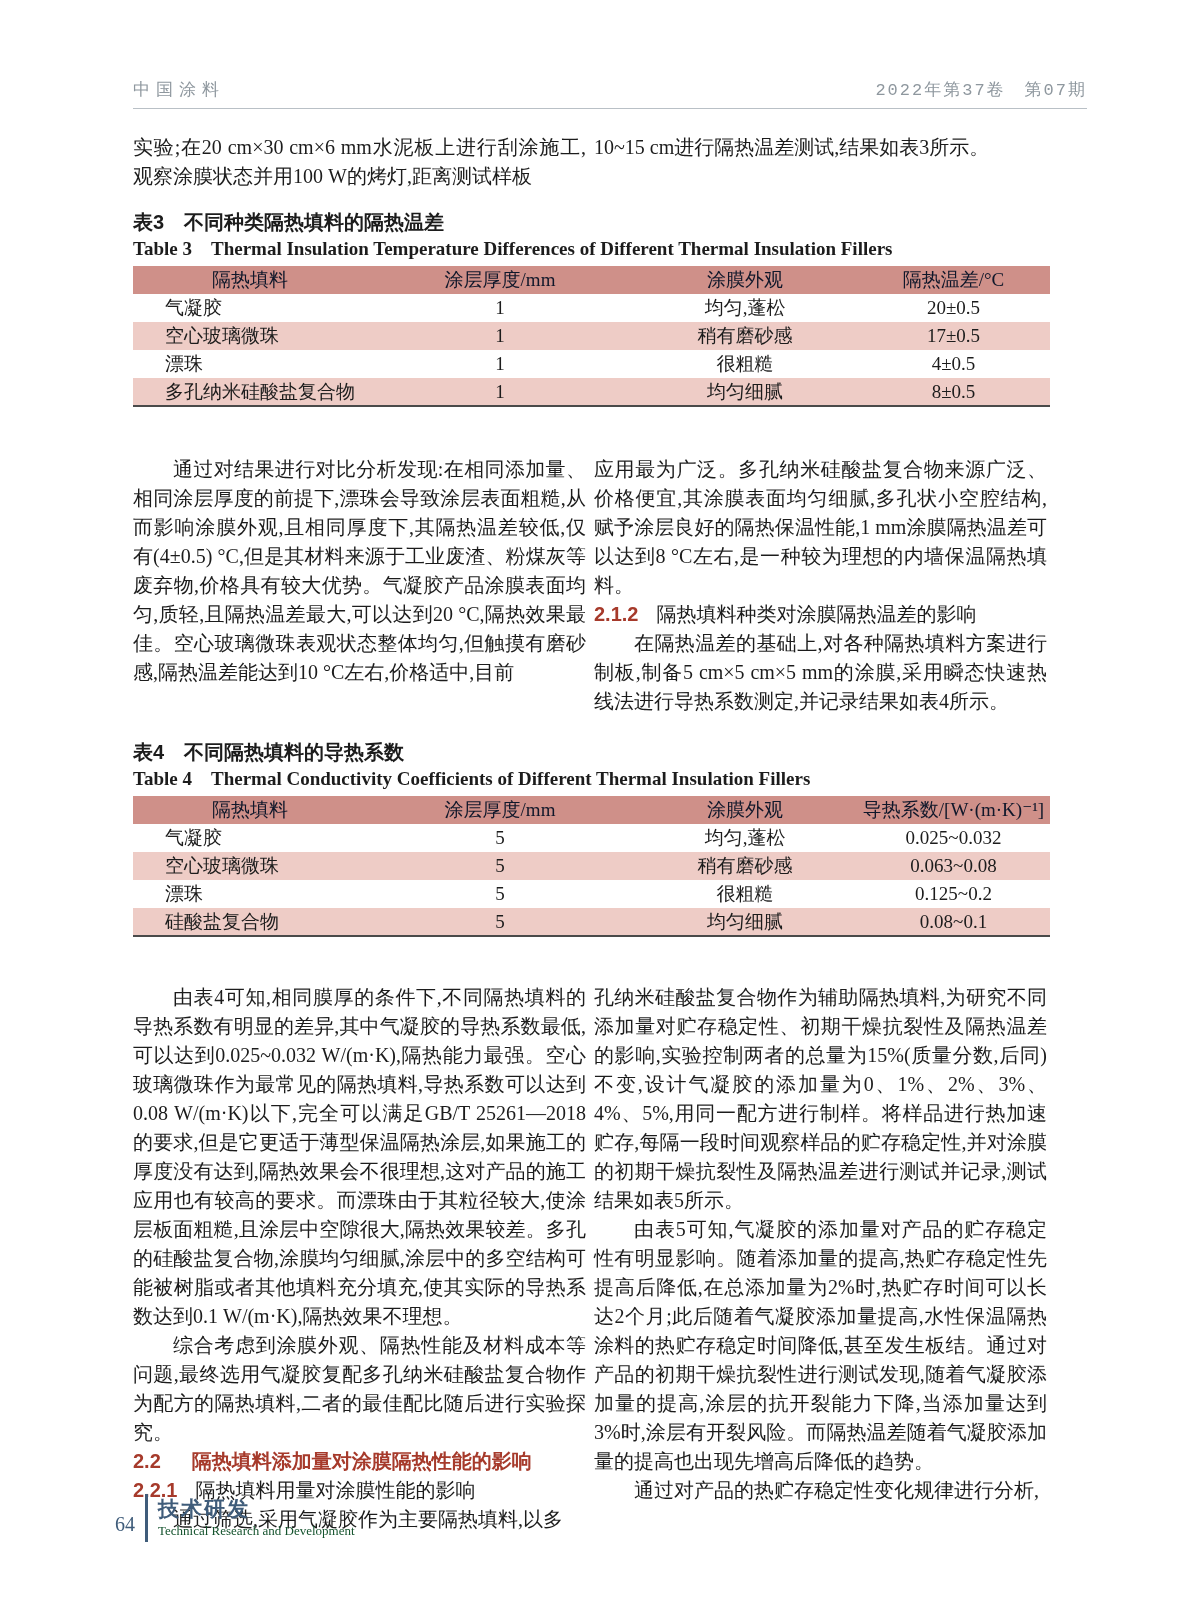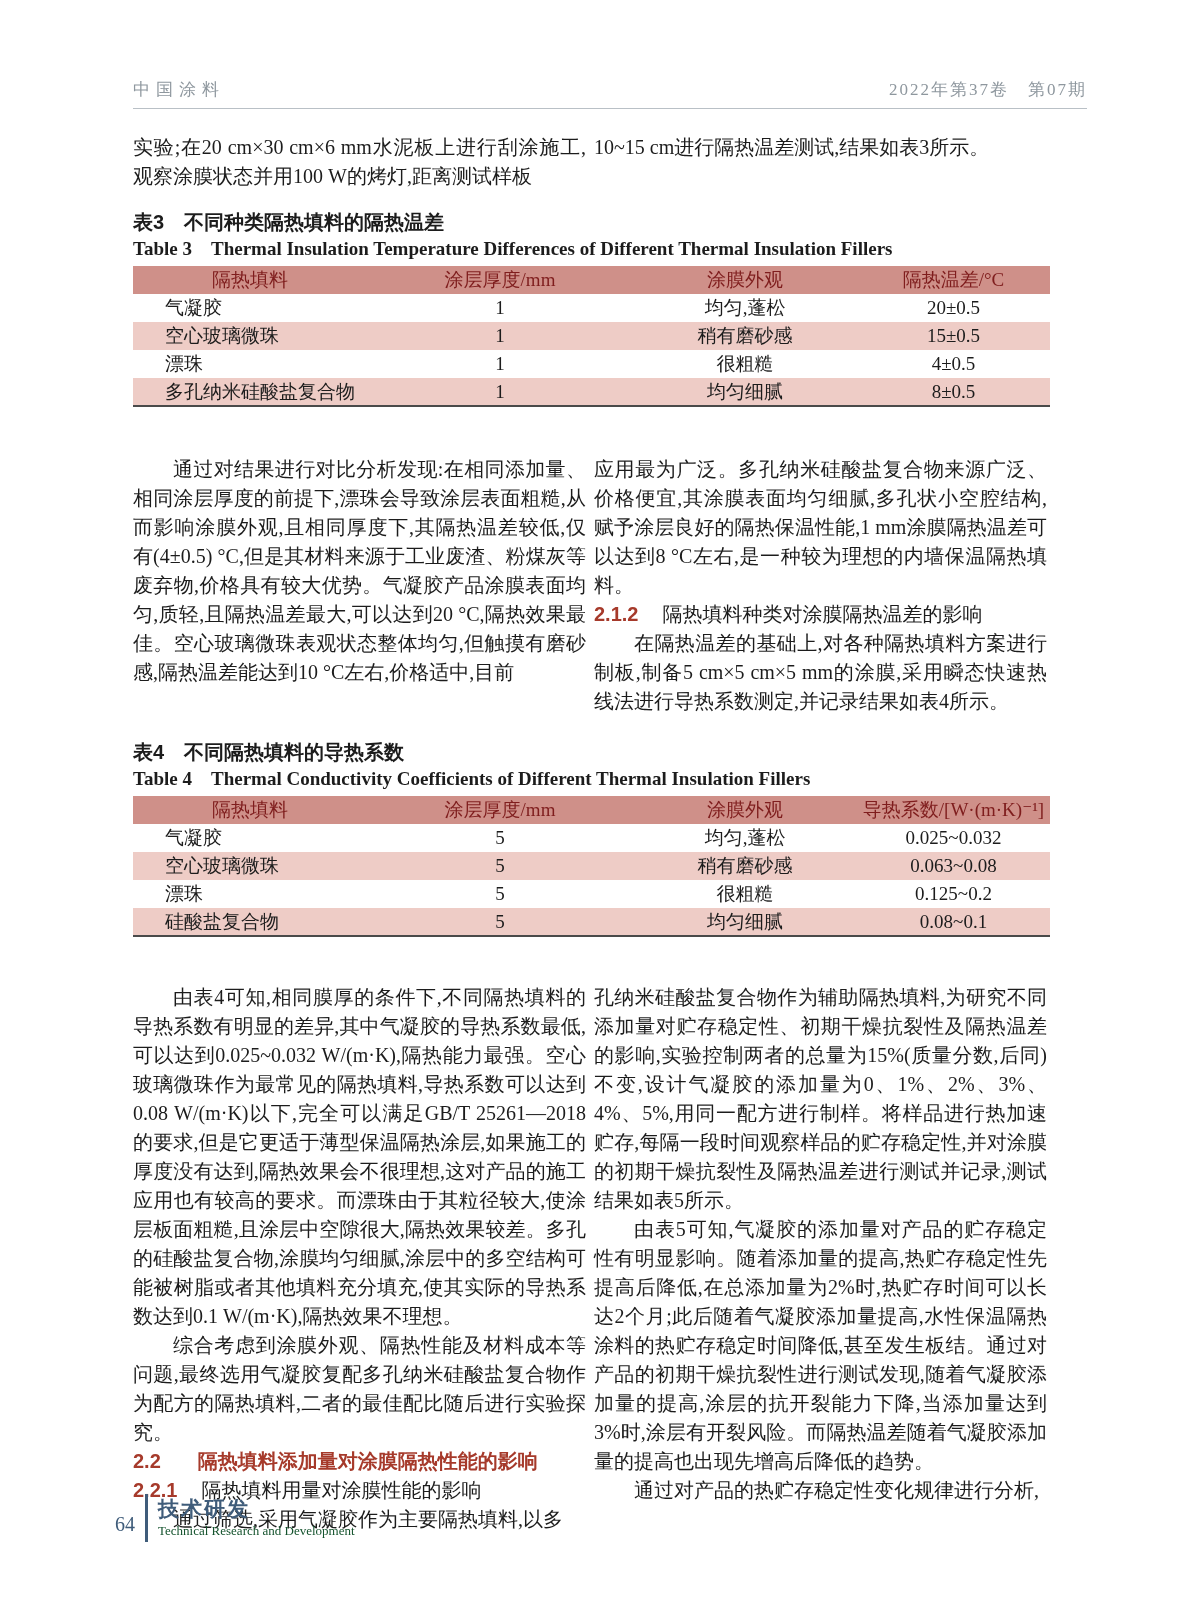--- a/index.html
+++ b/index.html
@@ -11,36 +11,36 @@
   }
   .content { position:absolute; left:133px; top:0; width:930px; }
 
   
   .page-header {
     width:954px;
     display:flex; justify-content:space-between; align-items:flex-start;
     padding-top:78px; padding-bottom:7px;
     border-bottom:1px solid #b9c0c6;
     color:#8e979e; font-size:17px;
-    font-family:Liberation Serif, serif;
+    font-family:Liberation Mono, monospace;
   }
   .journal-name { letter-spacing:6px; }
   .issue-info  { letter-spacing:2px; }
 
   
   .cols { display:flex; gap:8px; }
   .col { width:453px; font-size:20px; line-height:29px; text-align:justify; }
   .col p { text-align:justify; }
   .indent { text-indent:2em; }
 
   
   .sec-head { line-height:29px; }
   .sec-num {
     color:#a63a2b; font-family:"Liberation Sans","DejaVu Sans",sans-serif;
-    font-weight:bold; margin-right:24px;
+    font-weight:bold; margin-right:18px;
   }
   .sec-title-black { color:#1c1c1c; }
   .sec-title-red {
     color:#a63a2b; font-family:"Liberation Sans","DejaVu Sans",sans-serif;
     font-weight:bold;
     padding-left:13px;
   }
 
   
   .table-block { width:917px; }
@@ -49,21 +49,21 @@
     font-family:"Liberation Sans","DejaVu Sans",sans-serif;
     line-height:27px;
   }
   .tbl-title-en {
     font-size:19px; font-weight:bold;
     font-family:"Liberation Serif","DejaVu Serif",serif;
     line-height:25px; margin-bottom:5px;
   }
   table { border-collapse:collapse; width:917px; table-layout:fixed; }
   td, th { font-size:19px; font-weight:normal; height:28px; vertical-align:middle; text-align:center; }
-  thead th { background:#cf9089; color:#7f1d1d; }
+  thead th { background:#cf9089; color:#0f172a; }
   tbody tr:nth-child(even) td { background:#eeccc6; }
   tbody tr td:first-child { text-align:left; padding-left:32px; }
   tbody tr:last-child td { border-bottom:2px solid #4a4a4a; }
 
   
   .intro-row   { margin-top:24px; }
   .t3-block    { margin-top:18px; }
   .row2        { margin-top:48px; }
   .t4-block    { margin-top:23px; }
   .row3        { margin-top:46px; }
@@ -128,21 +128,21 @@
         <tr>
           <td>气凝胶</td>
           <td>1</td>
           <td>均匀,蓬松</td>
           <td>20±0.5</td>
         </tr>
         <tr>
           <td>空心玻璃微珠</td>
           <td>1</td>
           <td>稍有磨砂感</td>
-          <td>15±0.5</td>
+          <td>17±0.5</td>
         </tr>
         <tr>
           <td>漂珠</td>
           <td>1</td>
           <td>很粗糙</td>
           <td>4±0.5</td>
         </tr>
         <tr>
           <td>多孔纳米硅酸盐复合物</td>
           <td>1</td>

